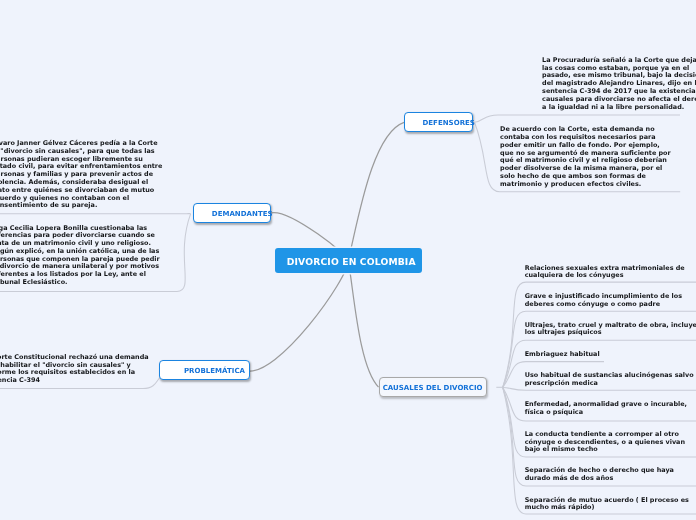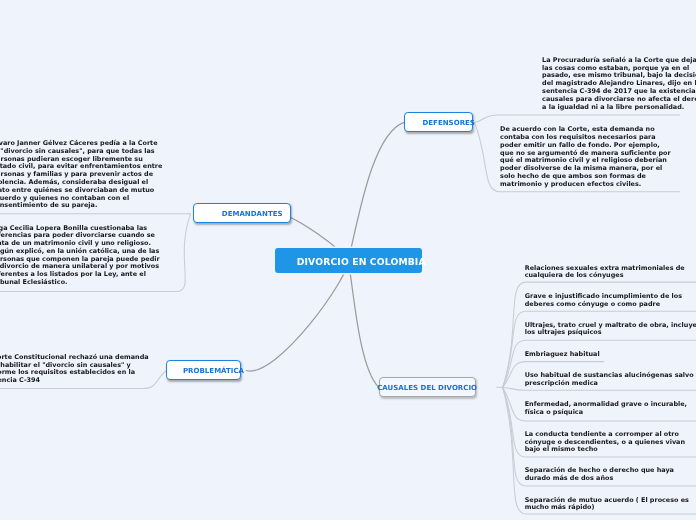--- a/index.html
+++ b/index.html
@@ -6,21 +6,21 @@
   body{width:696px;height:520px;overflow:hidden;background:#eff3fc;
        font-family:"DejaVu Sans",sans-serif;-webkit-font-smoothing:antialiased;}
   #map{position:relative;width:696px;height:520px;}
   svg#links{position:absolute;left:0;top:0;width:696px;height:520px;overflow:visible;}
   svg#links path{fill:none;}
   svg#links path.main{stroke:#9b9b9b;stroke-width:1.25;}
   svg#links path.sub{stroke:#c9ccd6;stroke-width:1.05;}
   .node{position:absolute;box-sizing:border-box;white-space:nowrap;}
   #root-node{left:274.9px;top:248.3px;width:146.7px;height:24.6px;background:#1f95e7;
      border-radius:3px;box-shadow:0 0 0 1.6px #eff3fc;display:flex;align-items:center;justify-content:center;}
-  #root-node span{color:#fff;font-size:9.2px;font-weight:bold;letter-spacing:0.16px;position:relative;top:0.6px;left:13px;}
+  #root-node span{color:#fff;font-size:9.2px;font-weight:bold;letter-spacing:0.16px;position:relative;top:0.6px;left:3px;}
   .branch{display:flex;align-items:center;justify-content:center;border-radius:4px;}
   .branch.blue{background:#fff;border:1.5px solid #1b84e0;box-shadow:1px 1.5px 2px rgba(0,0,0,.30);padding-left:20px;}
   .branch.gray{background:#f4f7fd;border:1px solid #a8a8a8;box-shadow:1px 1.5px 2px rgba(0,0,0,.22);}
   .branch span{color:#1472d8;font-size:7px;font-weight:bold;letter-spacing:0.02px;position:relative;top:1px;}
   .leaf{position:absolute;width:174px;font-size:6.45px;line-height:7.8px;font-weight:bold;
         color:#15171a;text-align:left;}
 </style>
 </head>
 <body>
 
@@ -42,35 +42,35 @@
   <path class="sub" d="M 502.70 387.40 C 513.52 373.32 510.58 361.60 526.00 361.60 L 604.00 361.60"></path>
   <path class="sub" d="M 502.70 387.40 C 511.46 387.58 511.84 390.30 526.00 390.30 L 700.00 390.30"></path>
   <path class="sub" d="M 502.70 387.40 C 514.22 405.88 510.15 421.00 526.00 421.00 L 700.00 421.00"></path>
   <path class="sub" d="M 502.70 387.40 C 517.46 425.68 508.17 457.00 526.00 457.00 L 700.00 457.00"></path>
   <path class="sub" d="M 502.70 387.40 C 520.07 441.63 506.58 486.00 526.00 486.00 L 700.00 486.00"></path>
   <path class="sub" d="M 502.70 387.40 C 520.70 457.03 506.00 514.00 526.00 514.00 L 700.00 514.00"></path>
 </svg>
 <div class="node" id="root-node">
       <span>DIVORCIO EN COLOMBIA</span>
     </div>
-<div class="node branch blue" style="left:193.2px;top:202.9px;width:98px;height:19.8px;">
+<div class="node branch blue" style="left:193.2px;top:202.9px;width:78.0px;height:19.8px;">
       <span>DEMANDANTES</span>
     </div>
 <div class="leaf" style="left:-8.5px;top:140.1px;">Álvaro Janner Gélvez Cáceres pedía a la Corte el "divorcio sin causales", para que todas las personas pudieran escoger libremente su estado civil, para evitar enfrentamientos entre personas y familias y para prevenir actos de violencia. Además, consideraba desigual el trato entre quiénes se divorciaban de mutuo acuerdo y quienes no contaban con el consentimiento de su pareja.</div>
 <div class="leaf" style="left:-9.1px;top:224.5px;">Olga Cecilia Lopera Bonilla cuestionaba las diferencias para poder divorciarse cuando se trata de un matrimonio civil y uno religioso. Según explicó, en la unión católica, una de las personas que componen la pareja puede pedir el divorcio de manera unilateral y por motivos diferentes a los listados por la Ley, ante el Tribunal Eclesiástico.</div>
 <div class="node branch blue" style="left:404.0px;top:112.3px;width:69.4px;height:19.6px;">
       <span>DEFENSORES</span>
     </div>
 <div class="leaf" style="left:500.1px;top:56.9px;margin-left:42px;">La Procuraduría señaló a la Corte que dejara las cosas como estaban, porque ya en el pasado, ese mismo tribunal, bajo la decision del magistrado Alejandro Linares, dijo en la sentencia C-394 de 2017 que la existencia de causales para divorciarse no afecta el derecho a la igualdad ni a la libre personalidad.</div>
 <div class="leaf" style="left:500.1px;top:126.3px;">De acuerdo con la Corte, esta demanda no contaba con los requisitos necesarios para poder emitir un fallo de fondo. Por ejemplo, que no se argumentó de manera suficiente por qué el matrimonio civil y el religioso deberían poder disolverse de la misma manera, por el solo hecho de que ambos son formas de matrimonio y producen efectos civiles.</div>
-<div class="node branch blue" style="left:166px;top:359.8px;width:75px;height:20.2px;align-items:center;">
+<div class="node branch blue" style="left:159px;top:359.8px;width:91px;height:20.2px;align-items:center;">
       <span>PROBLEMÁTICA</span>
     </div>
 <div class="leaf" style="left:-18.4px;top:353.9px;">La Corte Constitucional rechazó una demanda para habilitar el "divorcio sin causales" y conforme los requisitos establecidos en la sentencia C-394</div>
-<div class="node branch gray" style="left:378.6px;top:377.4px;width:97px;height:20.0px;">
+<div class="node branch gray" style="left:378.6px;top:377.4px;width:108px;height:20.0px;">
       <span>CAUSALES DEL DIVORCIO</span>
     </div>
 <div class="leaf" style="left:524.7px;top:264.7px;">Relaciones sexuales extra matrimoniales de cualquiera de los cónyuges</div>
 <div class="leaf" style="left:524.7px;top:293.2px;">Grave e injustificado incumplimiento de los deberes como cónyuge o como padre</div>
 <div class="leaf" style="left:524.7px;top:321.7px;">Ultrajes, trato cruel y maltrato de obra, incluye los ultrajes psíquicos</div>
 <div class="leaf" style="left:524.7px;top:351.2px;">Embriaguez habitual</div>
 <div class="leaf" style="left:524.7px;top:372.2px;">Uso habitual de sustancias alucinógenas salvo prescripción medica</div>
 <div class="leaf" style="left:524.7px;top:401.2px;">Enfermedad, anormalidad grave o incurable, física o psíquica</div>
 <div class="leaf" style="left:524.7px;top:430.9px;">La conducta tendiente a corromper al otro cónyuge o descendientes, o a quienes vivan bajo el mismo techo</div>
 <div class="leaf" style="left:524.7px;top:467.2px;">Separación de hecho o derecho que haya durado más de dos años</div>

